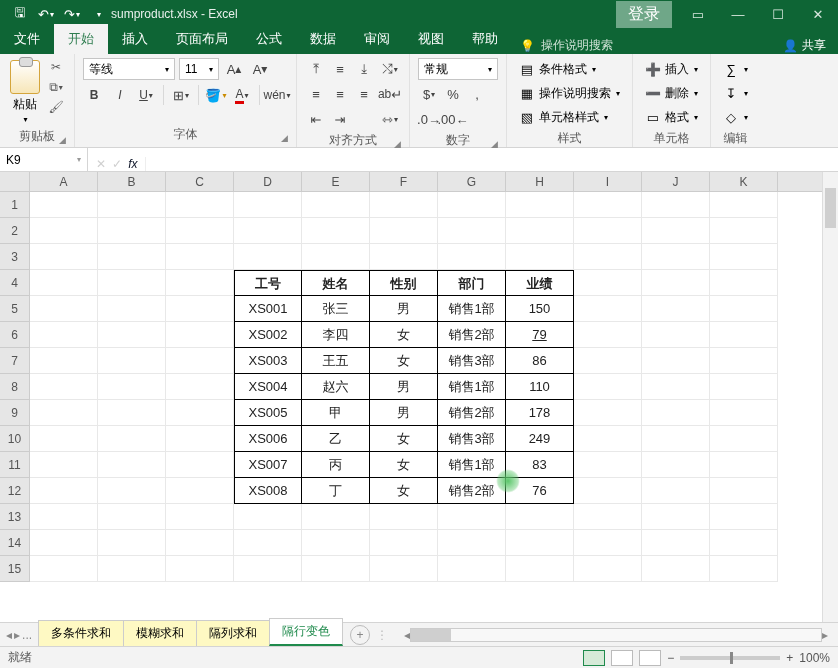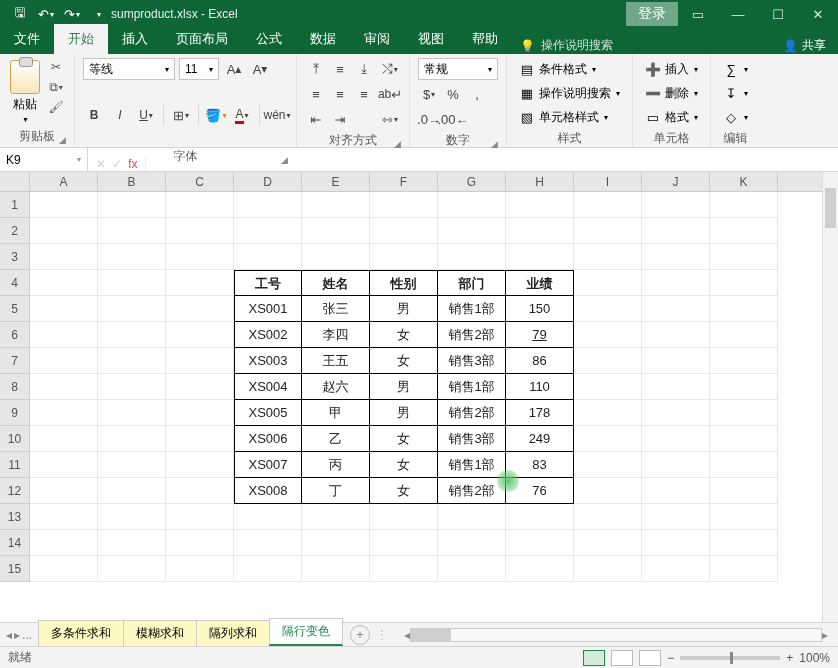--- a/index.html
+++ b/index.html
@@ -3,52 +3,52 @@
 <meta charset="utf-8">
 <style>
 *{box-sizing:border-box;margin:0;padding:0;font-family:"Microsoft YaHei","Segoe UI",sans-serif;font-size:12px;user-select:none}
 body{background:#fff;width:838px;height:668px;overflow:hidden;display:flex;flex-direction:column}
 .titlebar{height:28px;background:#0e6535;display:flex;align-items:center;color:#fff}
 .qat{display:flex;align-items:center;gap:2px;padding-left:8px}
 .qat-btn{width:24px;height:24px;display:flex;align-items:center;justify-content:center;color:#fff;font-size:13px}
 .dd{font-size:8px;margin-left:1px}
 .title-center{flex:1;text-align:left;font-size:12px;color:#e8f0ec}
 .title-right{display:flex;align-items:center}
-.login-btn{background:#6fa788;color:#fff;padding:3px 12px;font-size:14px;}
+.login-btn{background:#6fa788;color:#fff;padding:3px 12px;font-size:16px;margin-right:6px}
 .winbtn{width:40px;height:28px;display:flex;align-items:center;justify-content:center;color:#d8e7de;font-size:13px}
 .ribbon-tabs{height:26px;background:#0e6535;display:flex;align-items:flex-end;color:#fff}
 .rtab{padding:6px 14px 6px;font-size:13px;cursor:pointer}
 .rtab.file{background:#0e6535}
 .rtab.active{background:#f3f3f3;color:#2e7d4f}
 .tell-me{margin-left:8px;display:flex;align-items:center;gap:6px;color:#cfe2d6}
 .share{margin-left:auto;margin-right:12px;display:flex;align-items:center;gap:4px;color:#fff}
 .ribbon{height:94px;background:#f3f3f3;border-bottom:1px solid #d4d4d4;display:flex}
 .group{border-right:1px solid #e1e1e1;padding:4px 8px 2px;display:flex;flex-direction:column;justify-content:space-between}
 .group-body{flex:1;display:flex;gap:4px;align-items:flex-start}
 .group-label{text-align:center;font-size:11px;color:#5a5a5a;padding:2px 0;position:relative}
 .dlaunch{position:absolute;right:0;bottom:2px;font-size:9px;color:#888}
 .paste-big{display:flex;flex-direction:column;align-items:center;gap:2px;padding:2px}
 .clip-icon{width:30px;height:34px;background:linear-gradient(#fff,#f7e6b8);border:1px solid #d4a53c;border-radius:3px;position:relative}
 .clip-icon:before{content:"";position:absolute;top:-4px;left:8px;width:12px;height:8px;border:1px solid #999;border-radius:3px;background:#ddd}
 .mini-col{display:flex;flex-direction:column;gap:2px}
 .mini-btn{width:20px;height:18px;display:flex;align-items:center;justify-content:center;font-size:12px;color:#555}
-.font-row{display:flex;gap:4px;align-items:center;margin-bottom:20px}
+.font-row{display:flex;gap:4px;align-items:center;margin-bottom:0}
 .font-name,.font-size{border:1px solid #c5c5c5;background:#fff;height:22px;display:flex;align-items:center;padding:0 5px;font-size:12px}
 .font-name{width:92px}
 .font-size{width:40px}
 .fbtn{width:22px;height:22px;display:flex;align-items:center;justify-content:center;background:#f3f3f3;font-size:13px;color:#444}
 .sep{width:1px;height:20px;background:#d8d8d8;margin:0 2px}
 .align-grid{display:grid;grid-template-columns:repeat(3,22px);gap:2px}
 .num-sel{border:1px solid #c5c5c5;background:#fff;height:22px;width:80px;display:flex;align-items:center;padding:0 5px;justify-content:space-between}
 .mslot{display:flex;align-items:center;gap:4px;height:22px;padding:0 4px;white-space:nowrap}
 .ico16{width:16px;height:16px;display:inline-flex;align-items:center;justify-content:center;font-size:13px}
 .fx-bar{height:24px;background:#fff;border-bottom:1px solid #d5d5d5;display:flex;align-items:flex-end}
 .name-box{width:88px;border-right:1px solid #d5d5d5;padding:0 6px;display:flex;align-items:center;justify-content:space-between;height:100%}
 .fx-ctrl{display:flex;align-items:center;gap:6px;padding:0 8px;color:#aaa;border-right:1px solid #eee}
-.fx-sym{color:#ef4444}
+.fx-sym{font-style:italic;color:#0f172a}
 .fx-input{flex:1;padding:0 6px}
 .grid-wrap{flex:1;overflow:hidden;position:relative;display:flex;flex-direction:column}
 .colhead{height:20px;background:#e6e6e6;display:flex;border-bottom:1px solid #ccc}
 .corner{width:30px;border-right:1px solid #ccc;background:#e6e6e6}
 .ch{border-right:1px solid #ccc;text-align:center;line-height:20px;color:#555;font-size:12px}
 .rows{overflow:hidden;position:relative}
 .row{display:flex;height:26px}
 .rh{width:30px;background:#e6e6e6;border-right:1px solid #ccc;border-bottom:1px solid #ccc;text-align:center;line-height:26px;color:#555;font-size:12px}
 .cell{border-right:1px solid #e8e8e8;border-bottom:1px solid #e8e8e8;line-height:26px;padding:0 4px;text-align:center;font-size:13px;color:#222;overflow:hidden}
 .dbr{border-right:1.5px solid #000!important}

